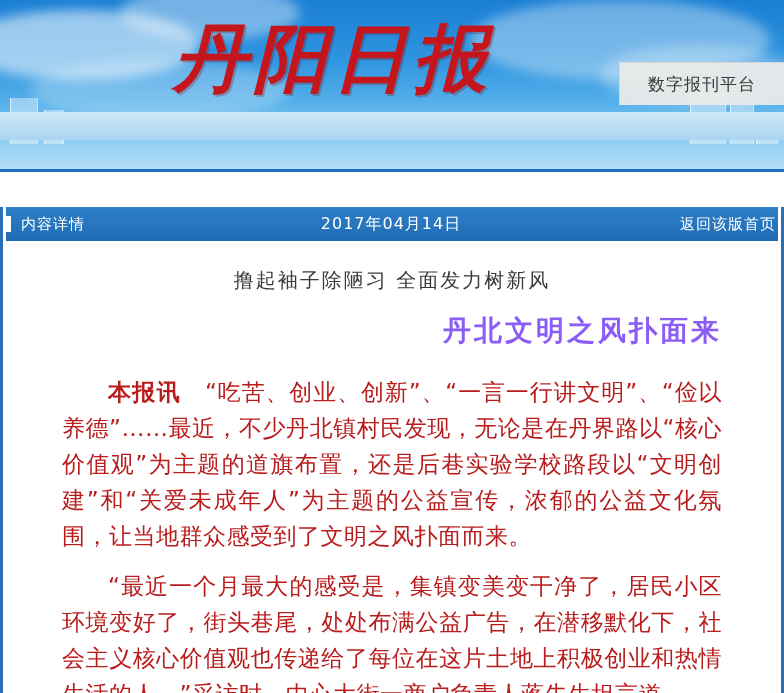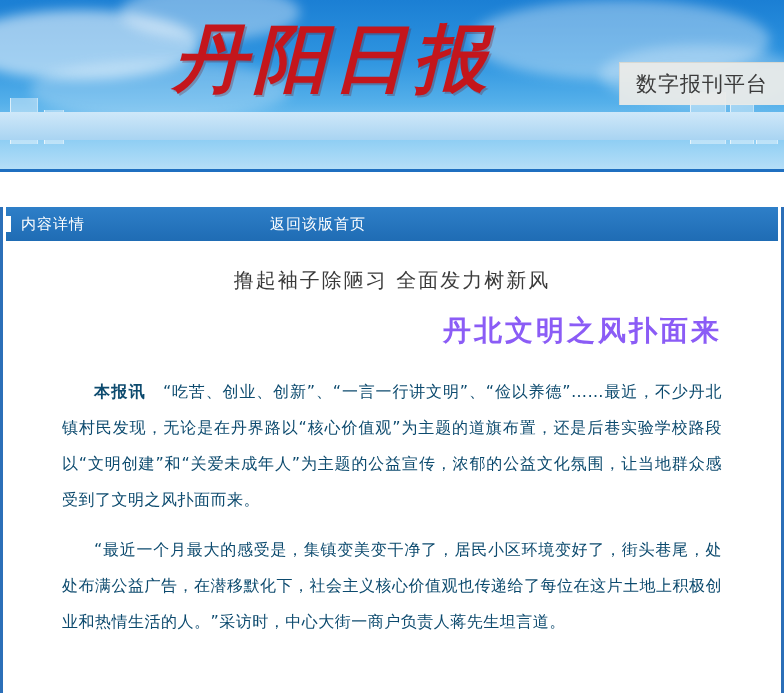--- a/index.html
+++ b/index.html
@@ -80,21 +80,21 @@
     width: 164px;
     height: 42px;
     background: rgba(236,236,232,0.92);
     border-top: 1px solid #d8d8d2;
     border-left: 1px solid #d8d8d2;
     display: flex;
     align-items: center;
     justify-content: center;
   }
   .platform-band span {
-    font-size: 21px;
+    font-size: 17px;
     color: #3b3b3b;
     letter-spacing: 1px;
     font-family: "DejaVu Sans", "Liberation Sans", sans-serif;
   }
 
   .masthead-rule {
     position: absolute;
     left: 0;
     bottom: 0;
     width: 784px;
@@ -177,23 +177,23 @@
     text-align: right;
     font-size: 28px;
     font-weight: bold;
     color: #8b5cf6;
     letter-spacing: 3px;
     margin-bottom: 24px;
     font-family: "DejaVu Sans", "Liberation Sans", sans-serif;
   }
   .body-text p {
     margin: 8px 0 14px 0;
-    font-size: 16px;
+    font-size: 23px;
     line-height: 36px;
-    color: #0c4a6e;
+    color: #b91c1c;
     text-align: justify;
     text-indent: 2em;
     letter-spacing: 0.5px;
   }
   .body-text p .lead {
     font-weight: bold;
     letter-spacing: 1px;
   }
 </style>
 </head>
@@ -225,20 +225,21 @@
 
 <div class="page">
   <div class="side-rail-left"></div>
   <div class="side-rail-right"></div>
 
   <div class="navbar">
     <div class="nav-left">
       <span class="nav-marker"></span>
       <span class="nav-left-label">内容详情</span>
     </div>
+    <div class="nav-center">2017年04月14日</div>
     <div class="nav-right">返回该版首页</div>
   </div>
 
   <div class="article">
     <div class="kicker">撸起袖子除陋习  全面发力树新风</div>
     <div class="headline">丹北文明之风扑面来</div>
 
     <div class="body-text">
       <p>
         <span class="lead">本报讯</span><span>　“吃苦、创业、创新”、“一言一行讲文明”、“俭以养德”……最近，不少丹北镇村民发现，无论是在丹界路以“核心价值观”为主题的道旗布置，还是后巷实验学校路段以“文明创建”和“关爱未成年人”为主题的公益宣传，浓郁的公益文化氛围，让当地群众感受到了文明之风扑面而来。</span>

